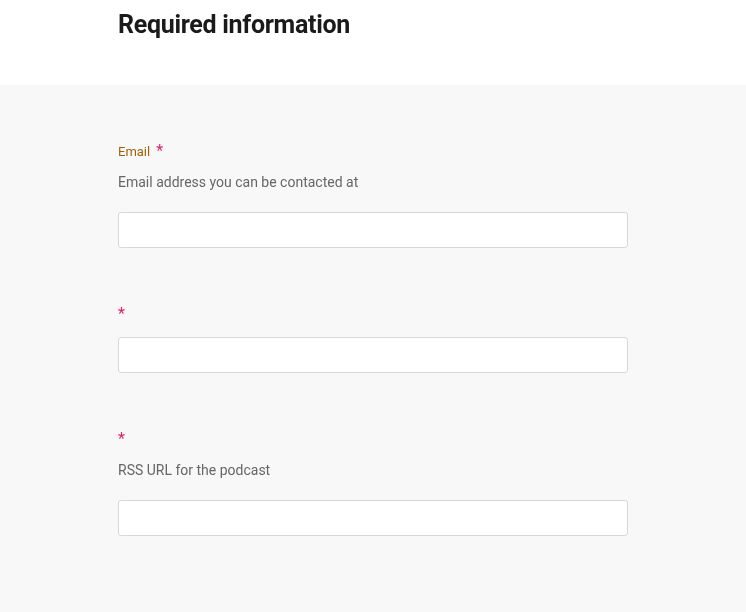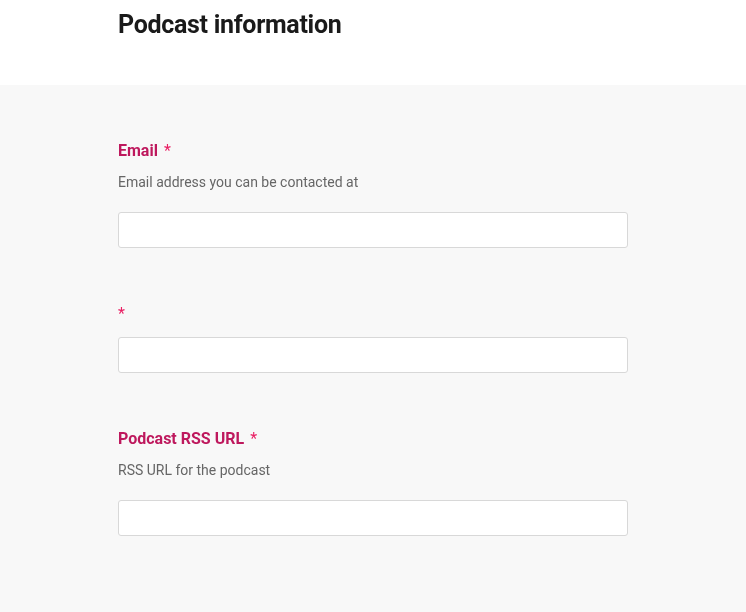--- a/index.html
+++ b/index.html
@@ -32,23 +32,23 @@
     .form-field {
       margin-bottom: 56px;
     }
     .field-label-row {
       display: flex;
       align-items: baseline;
       gap: 6px;
       margin-bottom: 14px;
     }
     .field-label {
-      font-size: 16px;
-      font-weight: 700;
-      color: #be185d;
+      font-size: 13px;
+      font-weight: 400;
+      color: #a16207;
     }
     .required-asterisk {
       color: #e91e63;
       font-size: 16px;
       font-weight: 400;
     }
     .field-description {
       font-size: 14px;
       color: #666666;
       margin-bottom: 22px;
@@ -62,21 +62,21 @@
       border-radius: 3px;
       font-size: 14px;
       background: #ffffff;
       color: #333333;
     }
   </style>
 </head>
 <body>
 
 <div class="header-section">
-  <h1 class="page-title">Podcast information</h1>
+  <h1 class="page-title">Required information</h1>
 </div>
 
 <div class="form-section">
 
   <div class="form-field">
     <div class="field-label-row">
       <span class="field-label">Email</span>
       <span class="required-asterisk">*</span>
     </div>
     <div class="field-description">Email address you can be contacted at</div>
@@ -85,20 +85,19 @@
 
   <div class="form-field">
     <div class="field-label-row">
       <span class="required-asterisk">*</span>
     </div>
     <input type="text" class="field-input" value="" style="">
   </div>
 
   <div class="form-field">
     <div class="field-label-row">
-      <span class="field-label">Podcast RSS URL</span>
       <span class="required-asterisk">*</span>
     </div>
     <div class="field-description">RSS URL for the podcast</div>
     <input type="text" class="field-input" value="" style="">
   </div>
 
 </div>
 
 </body></html>

